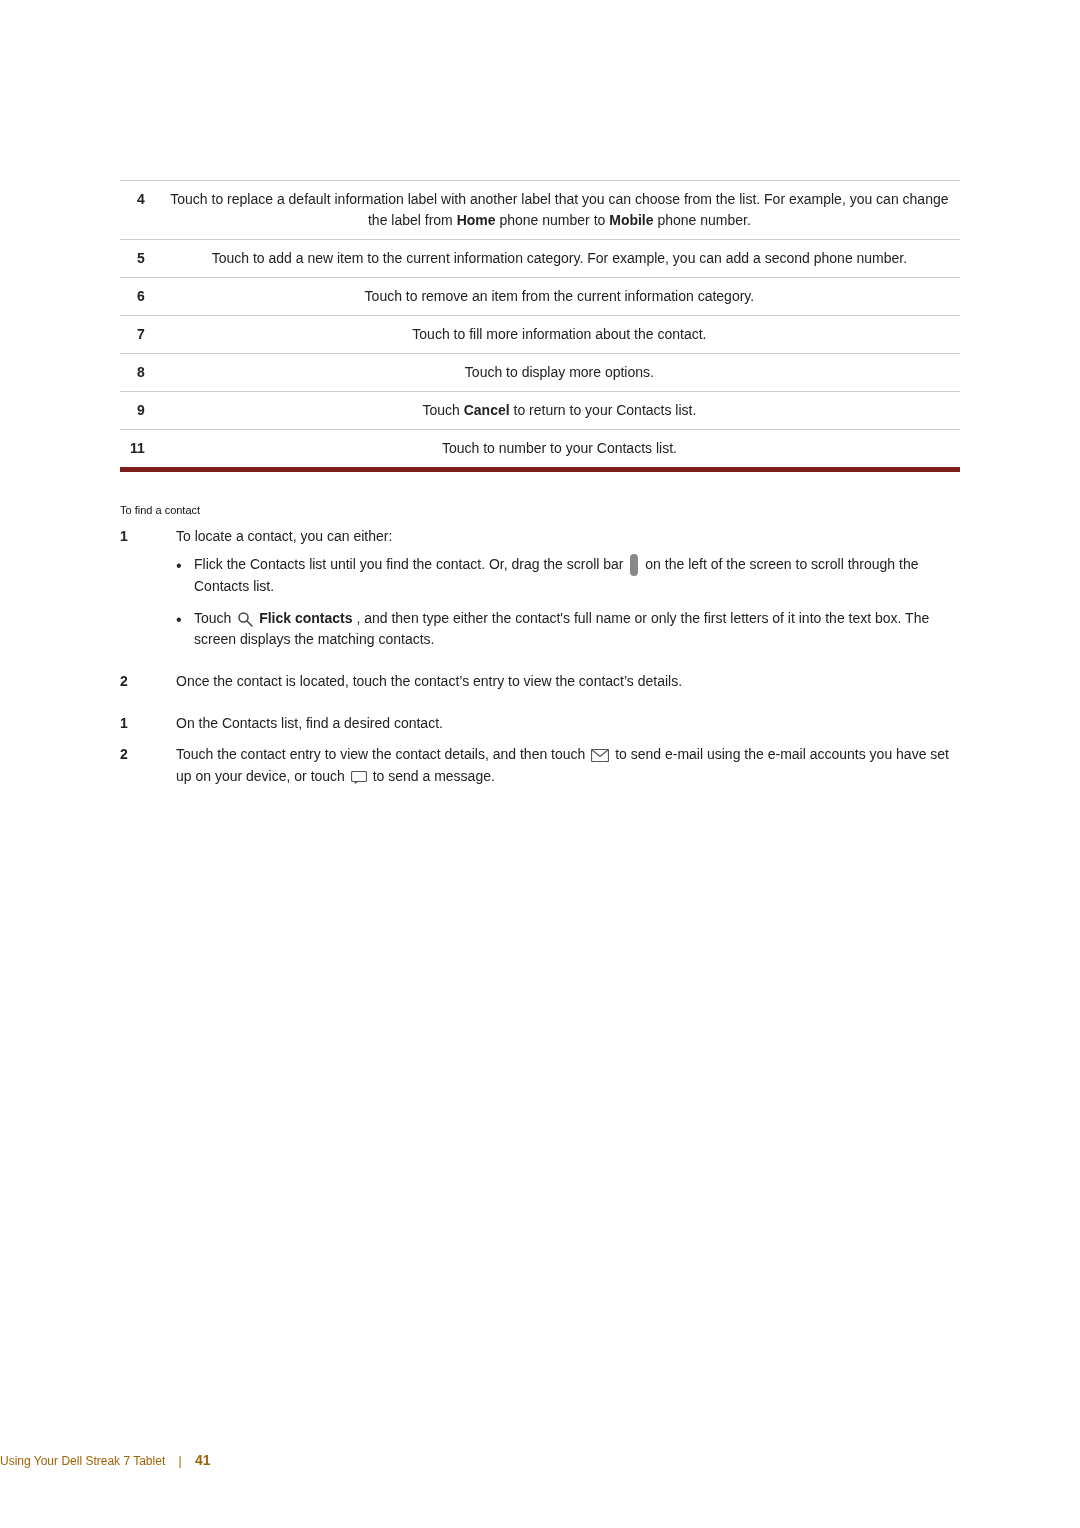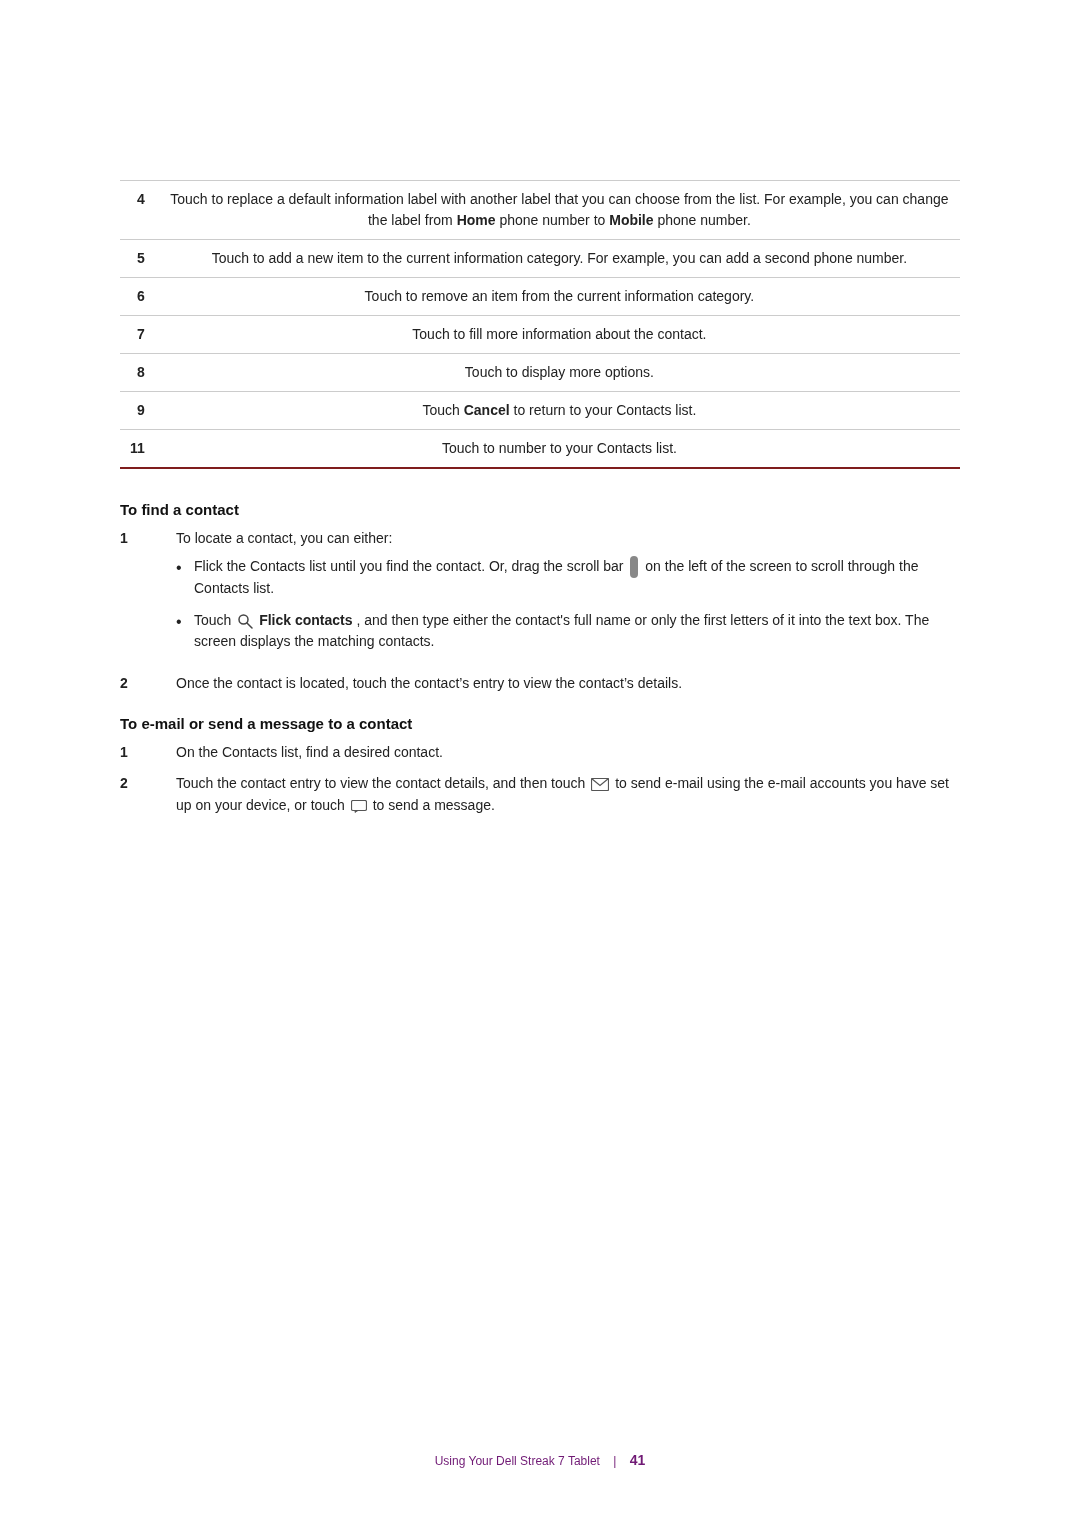--- a/index.html
+++ b/index.html
@@ -29,42 +29,42 @@
       width: 100%;
       border-collapse: collapse;
       margin-bottom: 32px;
     }
 
     .info-table tr {
       border-top: 1px solid #ccc;
     }
 
     .info-table tr:last-child {
-      border-bottom: 2px solid #7f1d1d;
+      border-bottom: 5px solid #7f1d1d;
     }
 
     .info-table td {
       padding: 8px 10px;
       vertical-align: top;
       line-height: 1.5;
       text-align: center;
     }
 
     .info-table td.num {
       width: 36px;
       font-weight: bold;
       text-align: right;
       padding-right: 14px;
       white-space: nowrap;
     }
 
     
     .section-heading {
-      font-size: 15px;
-      font-weight: bold;
+      font-size: 11px;
+      font-weight: normal;
       margin-bottom: 10px;
       margin-top: 8px;
       color: #111;
     }
 
     
     .steps-list {
       list-style: none;
       margin-left: 0;
       margin-bottom: 20px;
@@ -154,23 +154,22 @@
       vertical-align: middle;
       margin: 0 2px;
     }
 
     
     .page-footer {
       position: fixed;
       bottom: 60px;
       left: 0;
       right: 0;
-      text-align: center;
       font-size: 12px;
-      color: #701a75;
+      color: #a16207;
     }
 
     .page-footer .pipe {
       margin: 0 10px;
     }
 
     .page-footer .page-num {
       font-weight: bold;
       font-size: 14px;
     }
@@ -251,21 +250,20 @@
       </li>
 
       <li>
         <span class="step-num">2</span>
         <div class="step-body">Once the contact is located, touch the contact’s entry to view the contact’s details.</div>
       </li>
     </ol>
   </div>
 
   <div class="section">
-    <div class="section-heading">To e-mail or send a message to a contact</div>
     <ol class="steps-list">
 
       <li>
         <span class="step-num">1</span>
         <div class="step-body">On the Contacts list, find a desired contact.</div>
       </li>
 
       <li>
         <span class="step-num">2</span>
         <div class="step-body">

